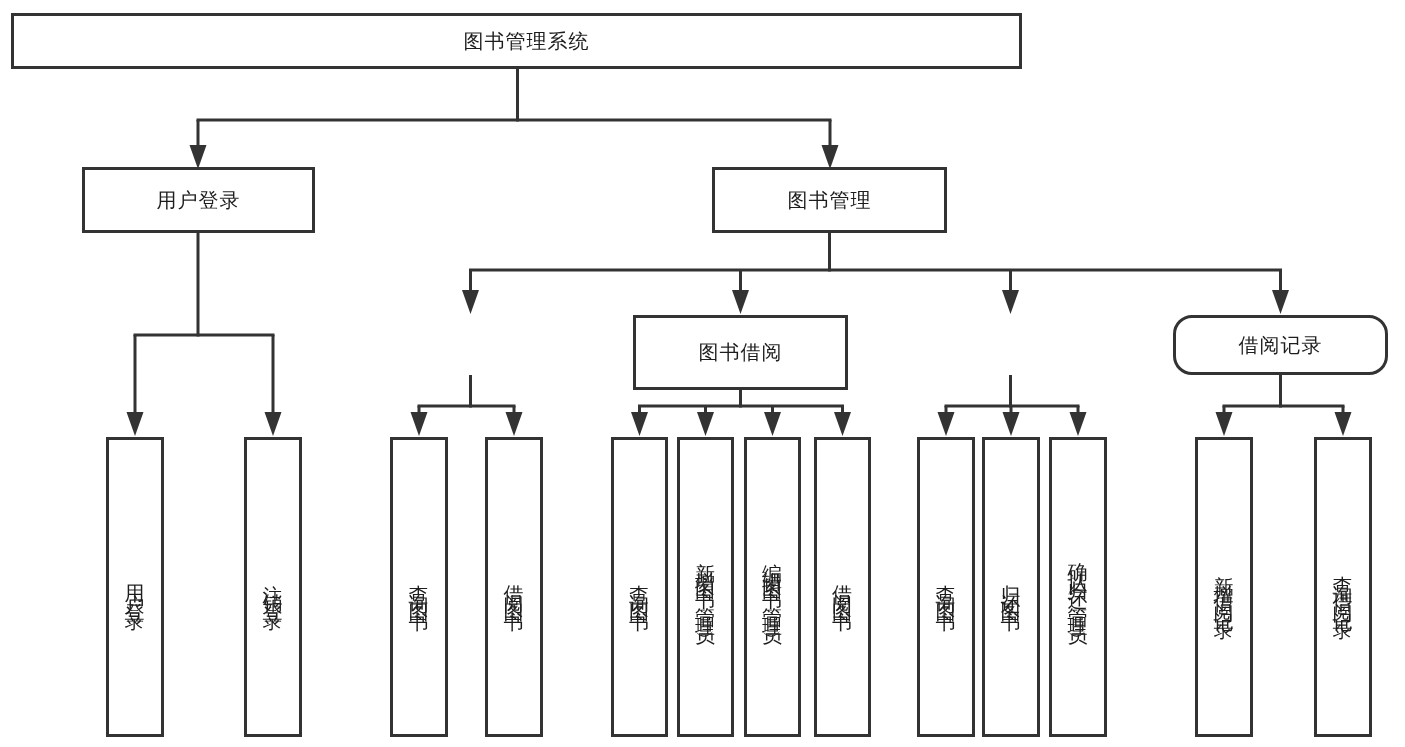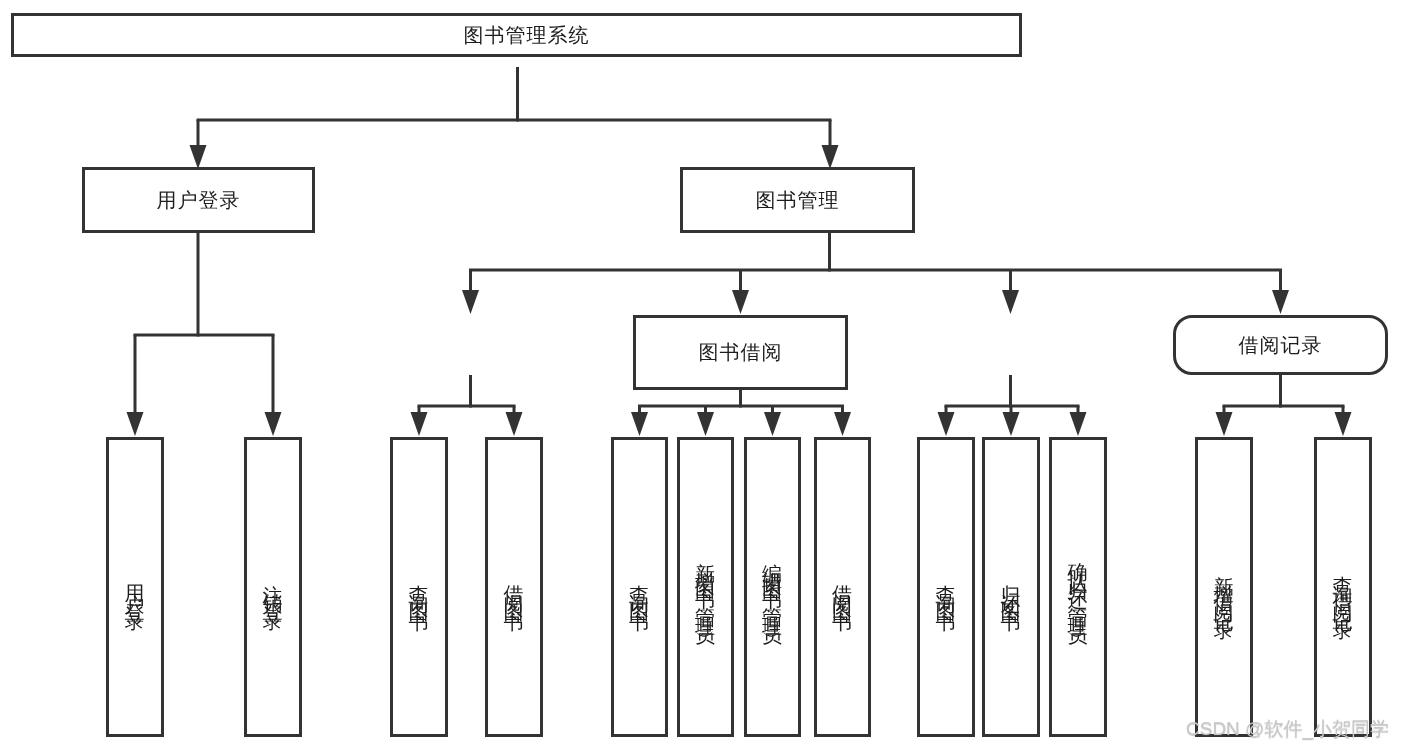--- a/index.html
+++ b/index.html
@@ -119,24 +119,24 @@
 
       <polygon points="937.5,412 954.5,412 946,436"></polygon>
       <polygon points="1002.5,412 1019.5,412 1011,436"></polygon>
       <polygon points="1069.5,412 1086.5,412 1078,436"></polygon>
 
       <polygon points="1215.5,412 1232.5,412 1224,436"></polygon>
       <polygon points="1334.5,412 1351.5,412 1343,436"></polygon>
     </g>
   </svg>
 
-  <div class="node" style="left:11px; top:13px; width:1011px; height:44px;padding-left:20px;">图书管理系统</div>
+  <div class="node" style="left:11px; top:13px; width:1011px; height:56px;padding-left:20px;">图书管理系统</div>
 
   <div class="node" style="left:82px; top:167px; width:233px; height:66px;">用户登录</div>
-  <div class="node" style="left:680px; top:167px; width:235px; height:66px;">图书管理</div>
+  <div class="node" style="left:712px; top:167px; width:235px; height:66px;">图书管理</div>
 
   <div class="node" style="left:633px; top:315px; width:215px; height:75px;">图书借阅</div>
   <div class="node" style="left:1173px; top:315px; width:215px; height:60px;border-radius:19px;">借阅记录</div>
 
   <div class="node vnode" style="left:106px; top:437px; width:58px; height:300px;">用户登录</div>
   <div class="node vnode" style="left:244px; top:437px; width:58px; height:300px;">注销登录</div>
 
   <div class="node vnode" style="left:390px; top:437px; width:58px; height:300px;">查询图书</div>
   <div class="node vnode" style="left:485px; top:437px; width:58px; height:300px;">借阅图书</div>
 
@@ -145,15 +145,14 @@
   <div class="node vnode" style="left:744px; top:437px; width:57px; height:300px;">编辑图书（管理员）</div>
   <div class="node vnode" style="left:814px; top:437px; width:57px; height:300px;">借阅图书</div>
 
   <div class="node vnode" style="left:917px; top:437px; width:58px; height:300px;">查询图书</div>
   <div class="node vnode" style="left:982px; top:437px; width:58px; height:300px;">归还图书</div>
   <div class="node vnode" style="left:1049px; top:437px; width:58px; height:300px;">确认归还（管理员）</div>
 
   <div class="node vnode" style="left:1195px; top:437px; width:58px; height:300px;">新增借阅记录</div>
   <div class="node vnode" style="left:1314px; top:437px; width:58px; height:300px;">查询借阅记录</div>
 
-  <div class="watermark">CSDN @软件_小贺同学</div>
 
 </div>
 
 </body></html>

